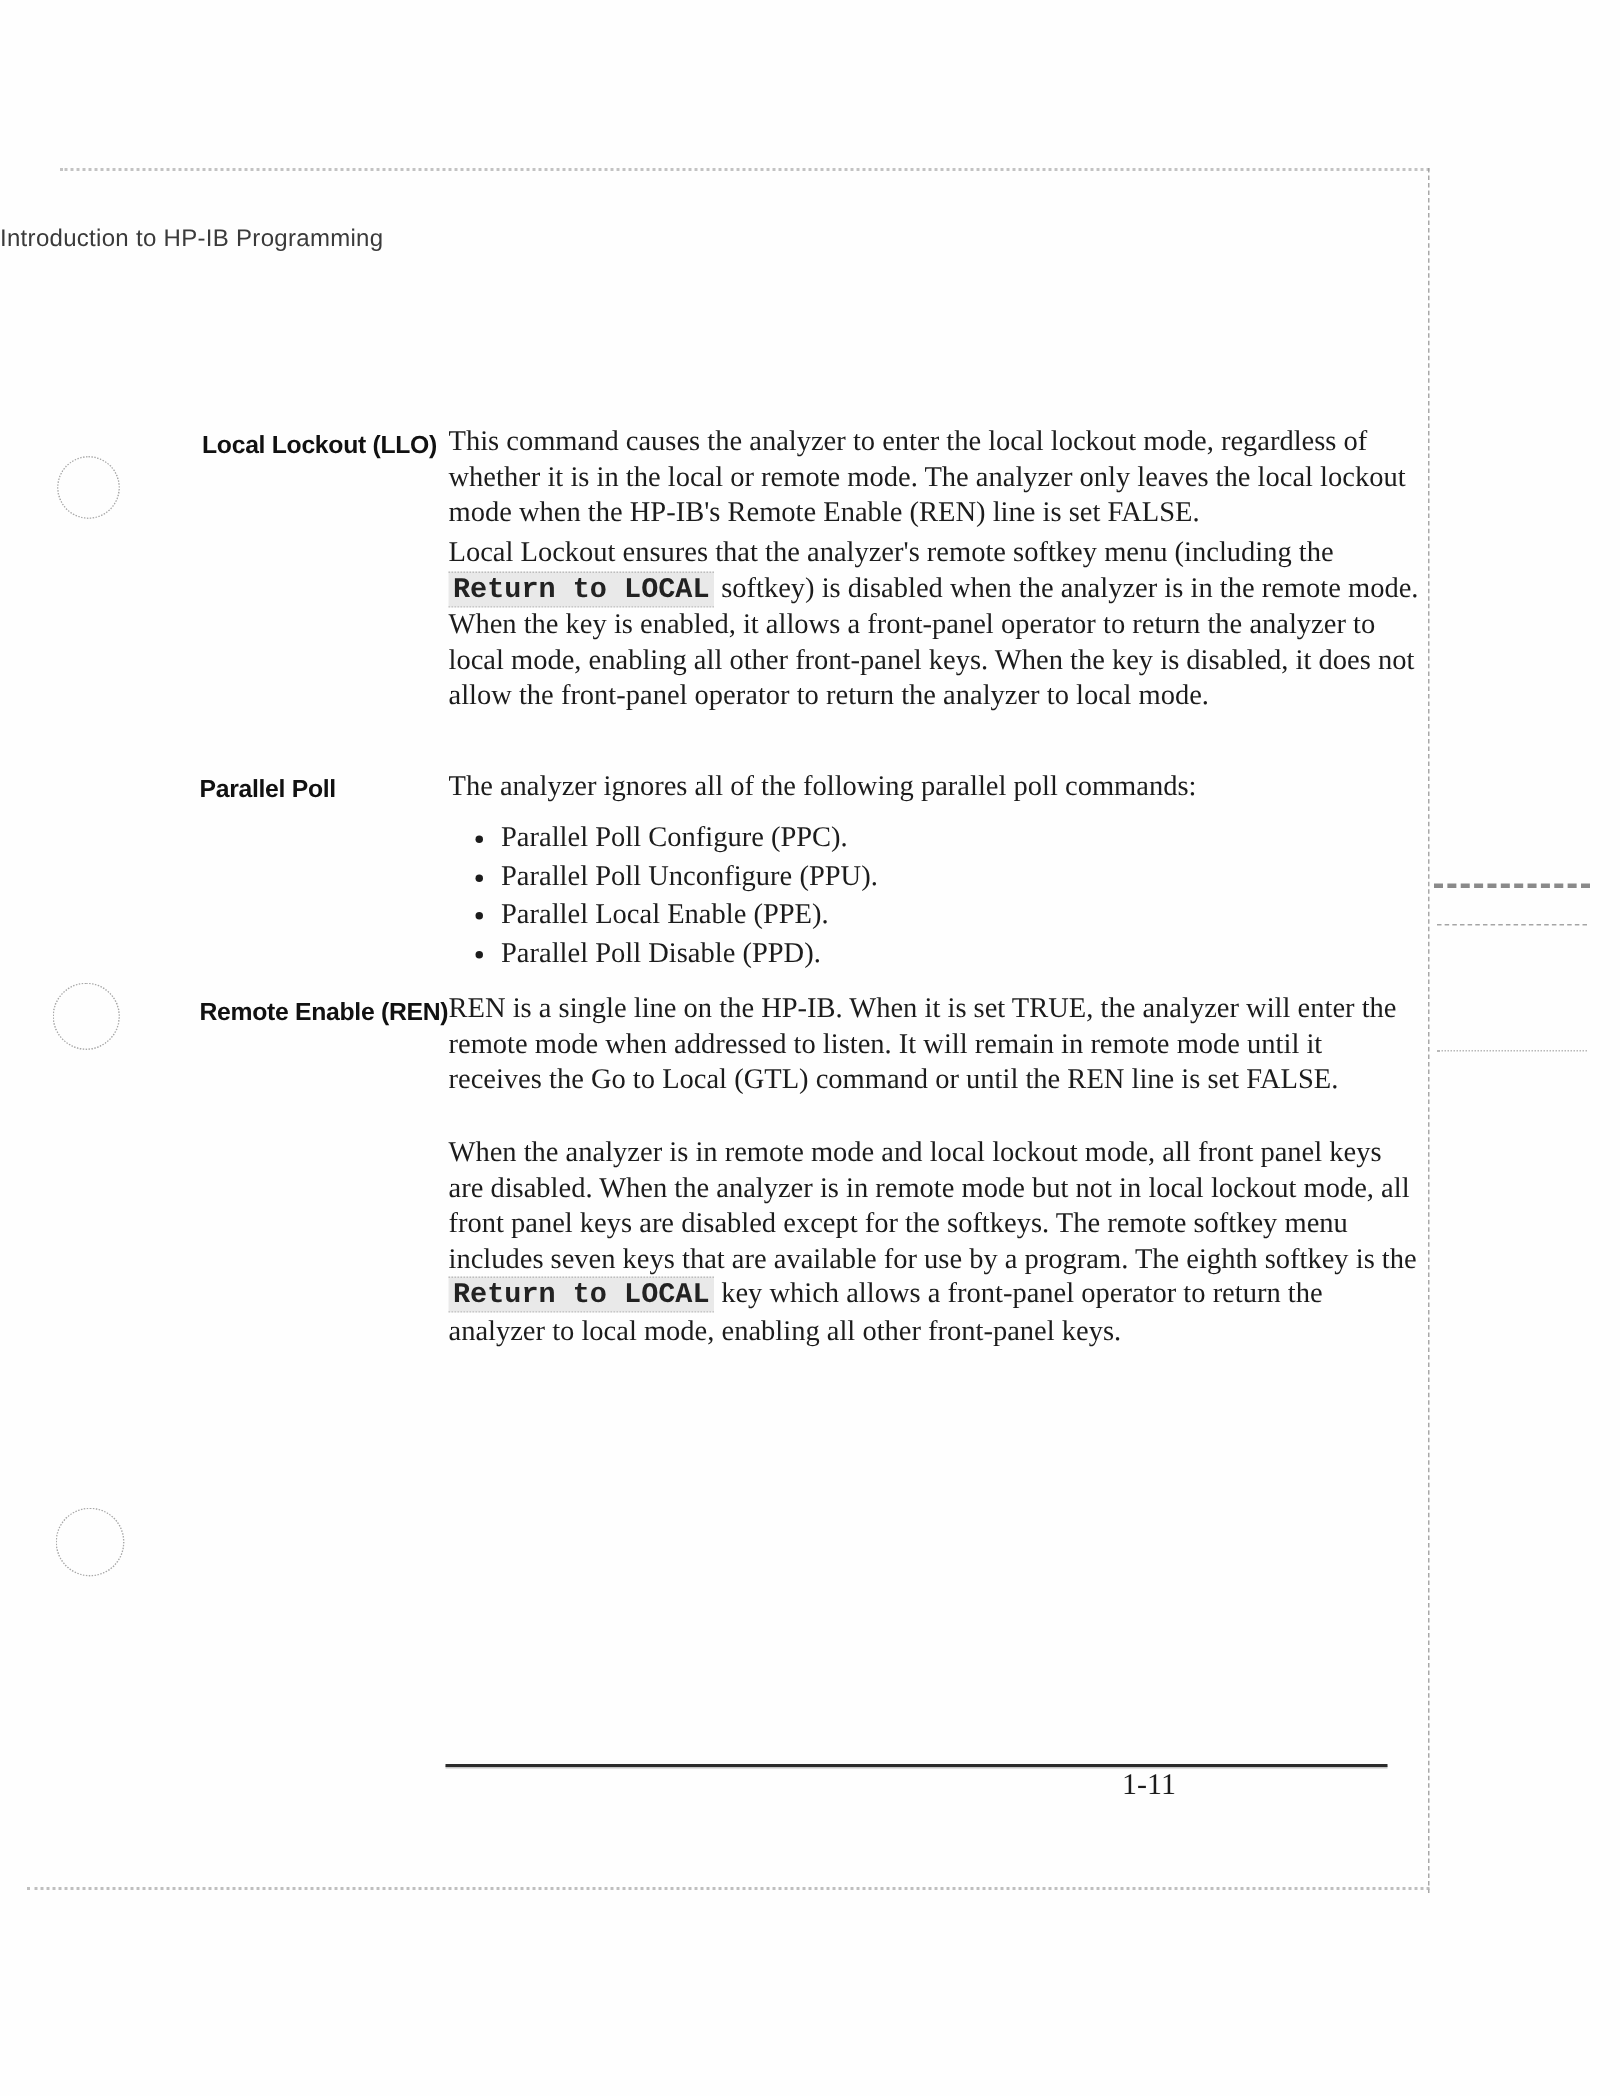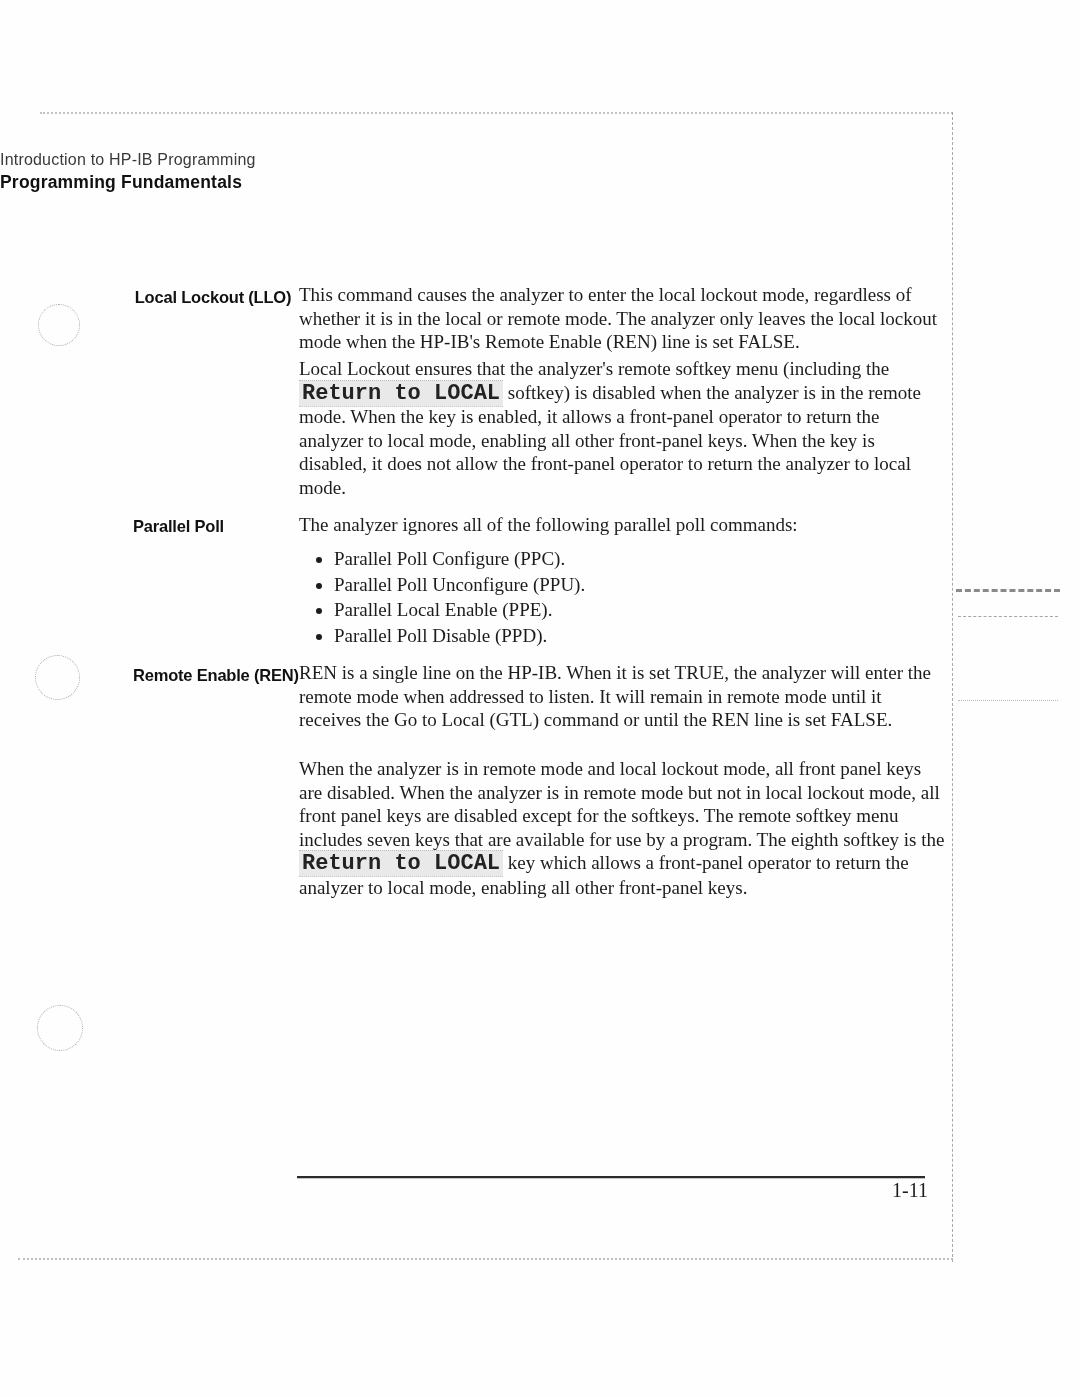--- a/index.html
+++ b/index.html
@@ -30,52 +30,51 @@
   .hdr-line2{font-size:17.5px;line-height:24px;font-weight:bold;color:#111;letter-spacing:.2px;}
   
   .margin-label{position:absolute;left:133px;width:160px;
     font-family:"Liberation Sans", sans-serif;font-weight:bold;
     font-size:16.5px;color:#111;letter-spacing:-.2px;line-height:20px;}
   
   .body-block{position:absolute;left:299px;width:648px;
     font-size:19px;line-height:23.5px;text-align:left;}
   .softkey{
     font-family:"Liberation Mono", monospace;
-    font-weight:bold;font-size:22px;
+    font-weight:bold;font-size:19px;
     background:#e9e9e9;
     border-top:1px dotted #bdbdbd;border-bottom:1px dotted #c8c8c8;
     padding:0 3px;white-space:nowrap;color:#222;
   }
   .poll-list{position:absolute;left:308px;top:546px;width:640px;margin:0;
     padding:0 0 0 26px;font-size:19px;line-height:25.5px;}
   .poll-list li{margin:0;padding:0;}
   
   .footer-rule{position:absolute;top:1176px;left:297px;width:628px;height:2px;
     background:#2b2b2b;box-shadow:0 1px 0 rgba(90,90,90,.35);}
-  .page-number{position:absolute;top:1179px;left:780px;width:148px;text-align:right;
+  .page-number{position:absolute;top:1179px;left:748px;width:148px;text-align:left;
     font-size:20px;color:#1c1c1c;}
 </style>
 </head>
 <body>
 
 <div class="page">
 
   <div class="edge-top"></div>
   <div class="edge-right"></div>
   <div class="edge-bottom"></div>
   <div class="punch p1"></div>
   <div class="punch p2"></div>
   <div class="punch p3"></div>
   <div class="margin-dash d1"></div>
   <div class="margin-dash d2"></div>
   <div class="margin-dash d3"></div>
 
   <header class="doc-header">
     <div class="hdr-line1">Introduction to HP-IB Programming</div>
-    <div class="hdr-line2">Programming Fundamentals</div>
   </header>
 
   <div class="margin-label" style="top:287px;text-align:center;">Local Lockout (LLO)</div>
 
   <div class="body-block" style="top:283px;">This command causes the analyzer to enter the local lockout mode, regardless of whether it is in the local or remote mode. The analyzer only leaves the local lockout mode when the HP-IB's Remote Enable (REN) line is set FALSE.</div>
 
   <div class="body-block" style="top:357px;"><span>Local Lockout ensures that the analyzer's remote softkey menu (including the </span><span class="softkey">Return to LOCAL</span><span> softkey) is disabled when the analyzer is in the remote mode. When the key is enabled, it allows a front-panel operator to return the analyzer to local mode, enabling all other front-panel keys. When the key is disabled, it does not allow the front-panel operator to return the analyzer to local mode.</span></div>
 
   <div class="margin-label" style="top:516px;">Parallel Poll</div>
 

